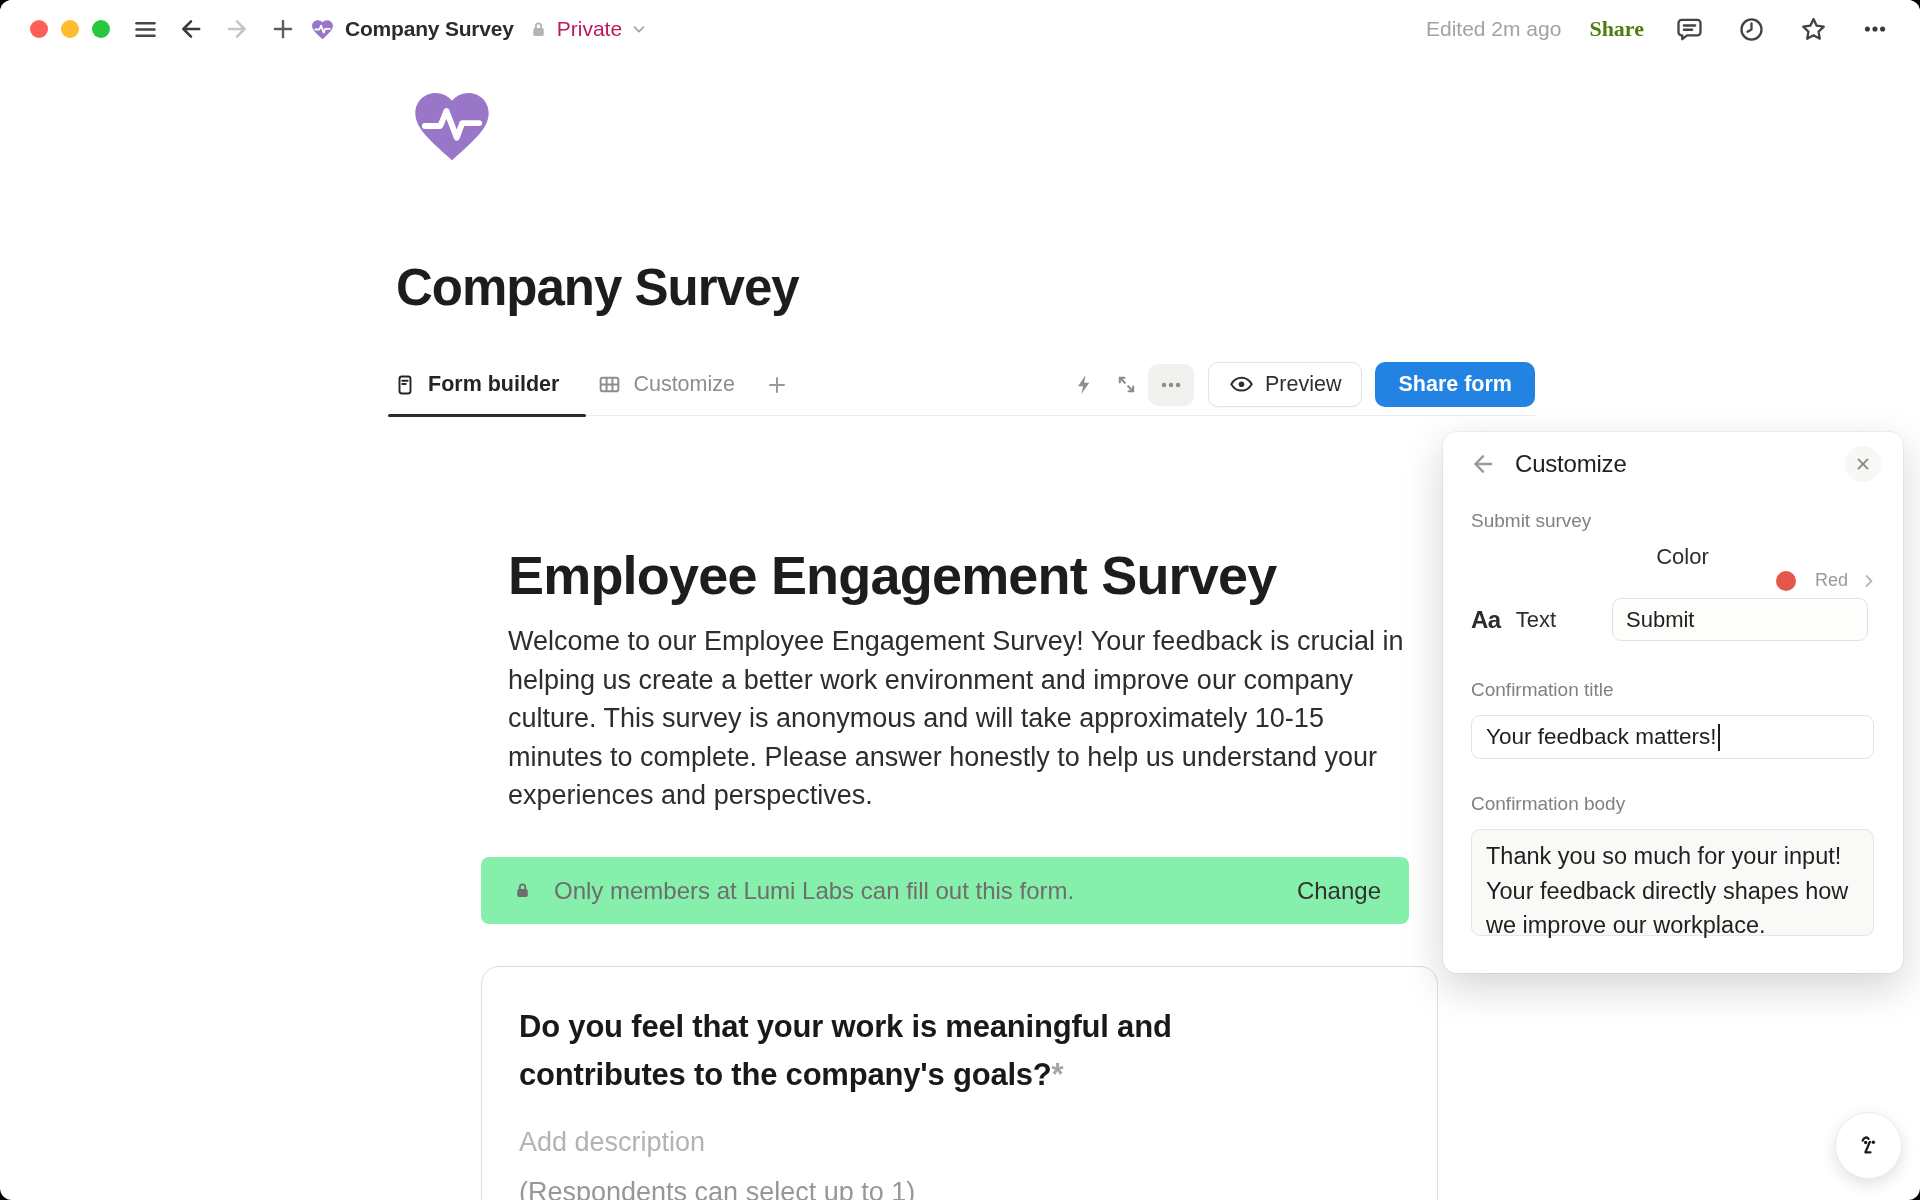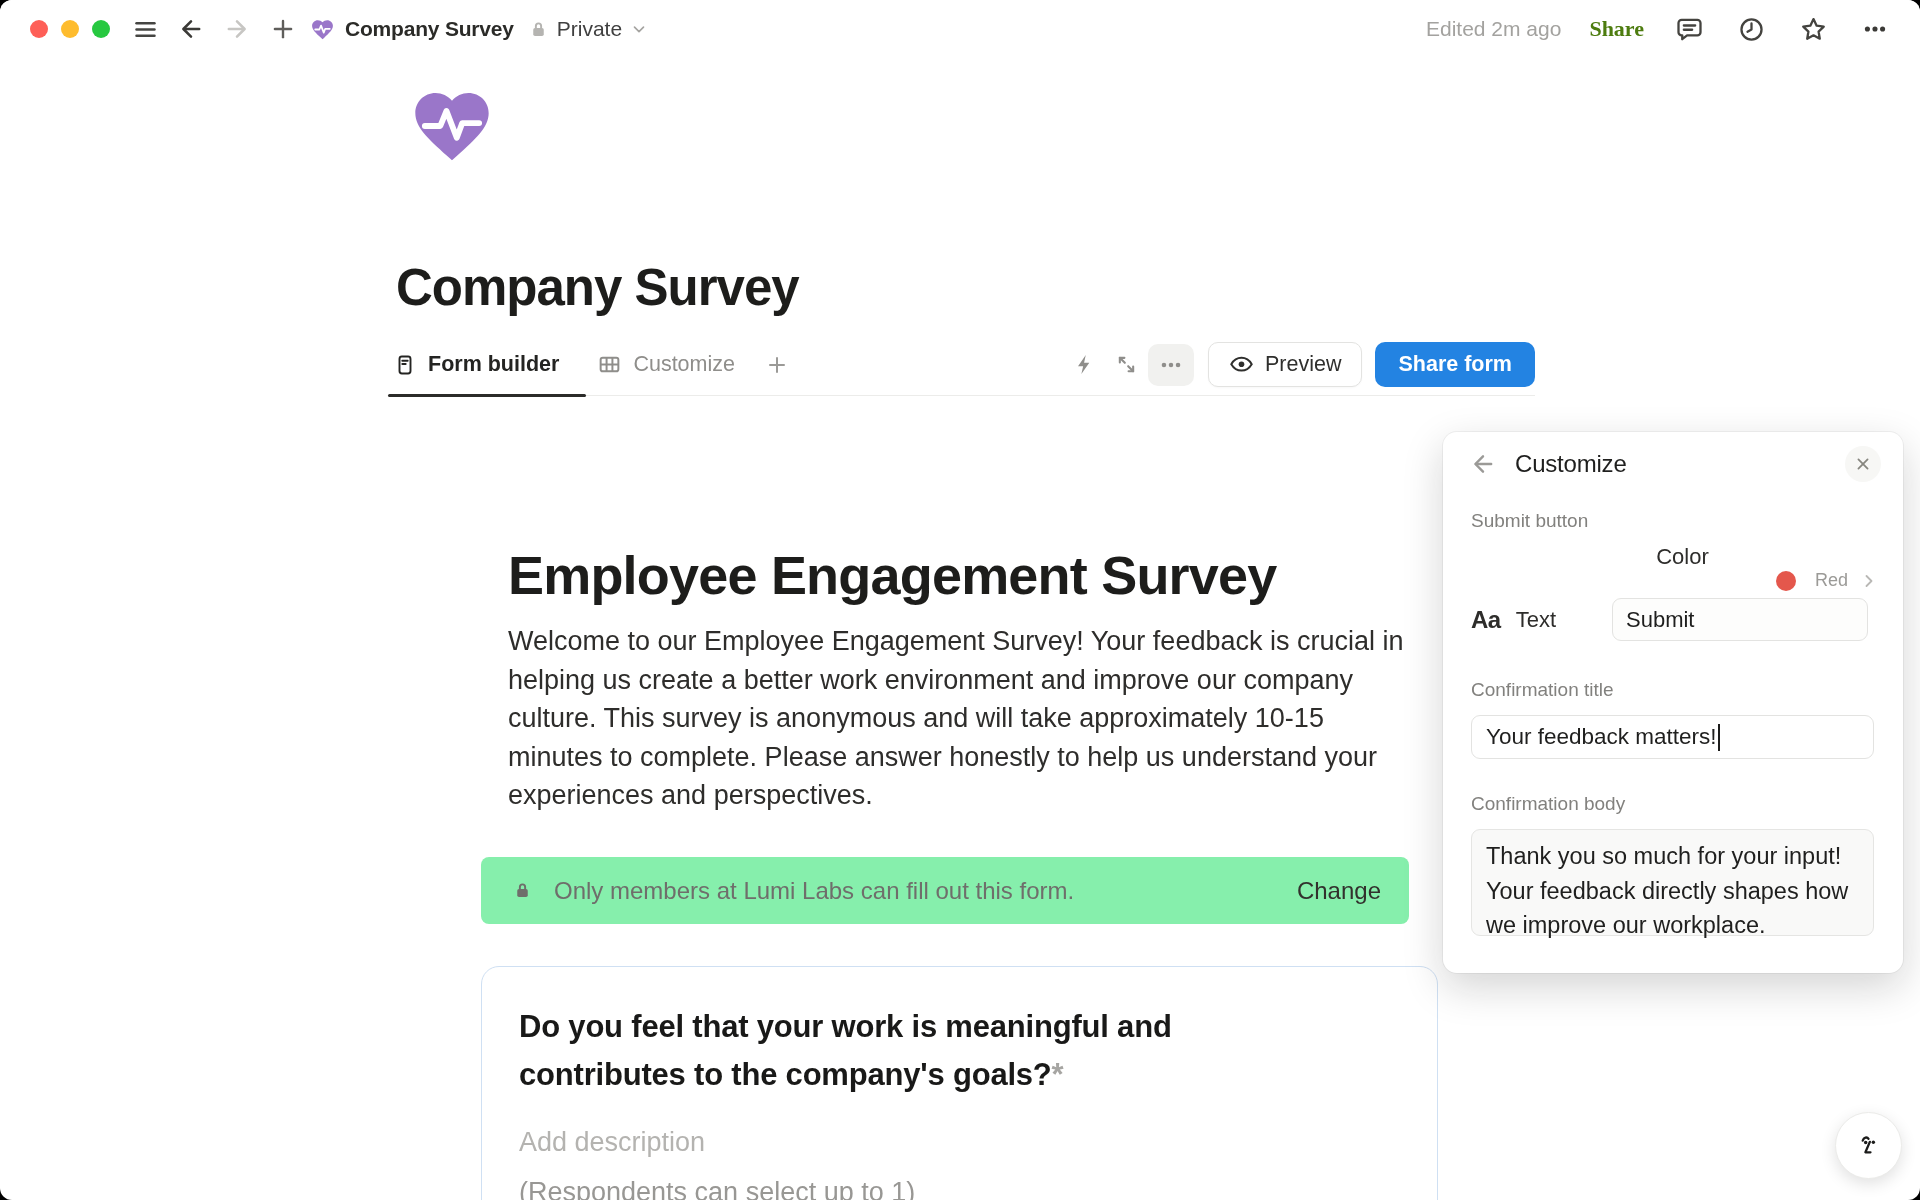--- a/index.html
+++ b/index.html
@@ -9,31 +9,31 @@
   
   .titlebar { position:absolute; top:0; left:0; right:0; height:58px; display:flex; align-items:center; background:#fff; }
   .traffic { display:flex; gap:13px; margin-left:30px; }
   .light { width:18px; height:18px; border-radius:50%; }
   .light.red{ background:#fe5f57; } .light.yellow{ background:#febc2e; } .light.green{ background:#27c840; }
   .tb-icon { display:flex; align-items:center; justify-content:center; width:34px; height:34px; border-radius:6px; }
   .tb-group-left { display:flex; align-items:center; gap:12px; margin-left:18px; }
   .breadcrumb { display:flex; align-items:center; gap:10px; margin-left:10px; }
   .doc-title { font-size:21px; font-weight:600; color:#2b2b28; letter-spacing:-0.2px; }
   .privacy { display:flex; align-items:center; gap:8px; margin-left:14px; }
-  .privacy-label { font-size:21px; color:#404040; }
+  .privacy-label { font-size:21px; color:#be185d; }
   .tb-group-right { margin-left:auto; display:flex; align-items:center; gap:28px; margin-right:28px; }
   .edited { font-size:21px; color:#a3a29f; }
   .share-label { font-size:22px; font-weight:600; color:#4d7c0f; cursor:pointer;font-family:Liberation Serif, serif; }
 
   
   .page-icon { position:absolute; left:408px; top:82px; width:88px; height:88px; cursor:pointer; }
   .page-title { position:absolute; left:396px; top:258px; font-size:51px; font-weight:700; color:#1d1d1b; letter-spacing:-1px; }
 
   
-  .tabbar { position:absolute; left:393px; top:334px; width:1142px; height:62px; border-bottom:1px solid #ececea; display:flex; align-items:center; }
+  .tabbar { position:absolute; left:393px; top:354px; width:1142px; height:62px; border-bottom:1px solid #ececea; display:flex; align-items:center; }
   .tab { display:flex; align-items:center; gap:11px; height:100%; position:relative; cursor:pointer; }
   .tab-label { font-size:21.5px; }
   .tab.active .tab-label { color:#242422; font-weight:600; }
   .tab.inactive .tab-label { color:#8f8e8b; font-weight:500; }
   .tab.active .underline { position:absolute; left:-5px; bottom:-2px; width:198px; height:3.5px; background:#2b2b29; border-radius:2px; }
   .tab-add { margin-left:30px; cursor:pointer; display:flex; align-items:center; }
   .tab-controls { margin-left:auto; display:flex; align-items:center; }
   .icon-btn { display:flex; align-items:center; justify-content:center; cursor:pointer; }
   .more-btn { width:46px; height:42px; background:#f1f1ef; border-radius:10px; margin-right:14px; }
   .btn { height:45px; display:flex; align-items:center; border-radius:10px; cursor:pointer; }
@@ -261,21 +261,21 @@
         </svg>
       <span class="panel-title">Customize</span>
       <div class="panel-close">
         <svg width="20" height="20" viewBox="0 0 24 24" fill="none" stroke="#87867f" stroke-width="2.1" stroke-linecap="round">
             <line x1="6.5" y1="6.5" x2="17.5" y2="17.5"></line>
             <line x1="17.5" y1="6.5" x2="6.5" y2="17.5"></line>
           </svg>
       </div>
     </div>
 
-    <div class="sec-label" style="top:78px;">Submit button</div>
+    <div class="sec-label" style="top:78px;">Submit survey</div>
 
     <div class="row" style="top:112px;flex-direction:column;">
       <svg width="27" height="27" viewBox="0 0 24 24">
         <path d="M12 3a9 9 0 1 0 .5 17.98c1.3 0 2.1-.85 2.1-1.9 0-.6-.28-1-.6-1.4-.3-.4-.55-.75-.55-1.25 0-1 .85-1.73 2.05-1.73h1.6a4.9 4.9 0 0 0 4.85-4.7C21.8 6.1 17.3 3 12 3z" fill="none" stroke="#3b3a37" stroke-width="1.8"></path>
         <circle cx="7.4" cy="9.4" r="1.15" fill="#3b3a37"></circle>
           <circle cx="10.6" cy="7" r="1.15" fill="#3b3a37"></circle>
           <circle cx="14.4" cy="7" r="1.15" fill="#3b3a37"></circle>
           <circle cx="17.4" cy="9.6" r="1.15" fill="#3b3a37"></circle>
       </svg>
       <span class="row-label">Color</span>

